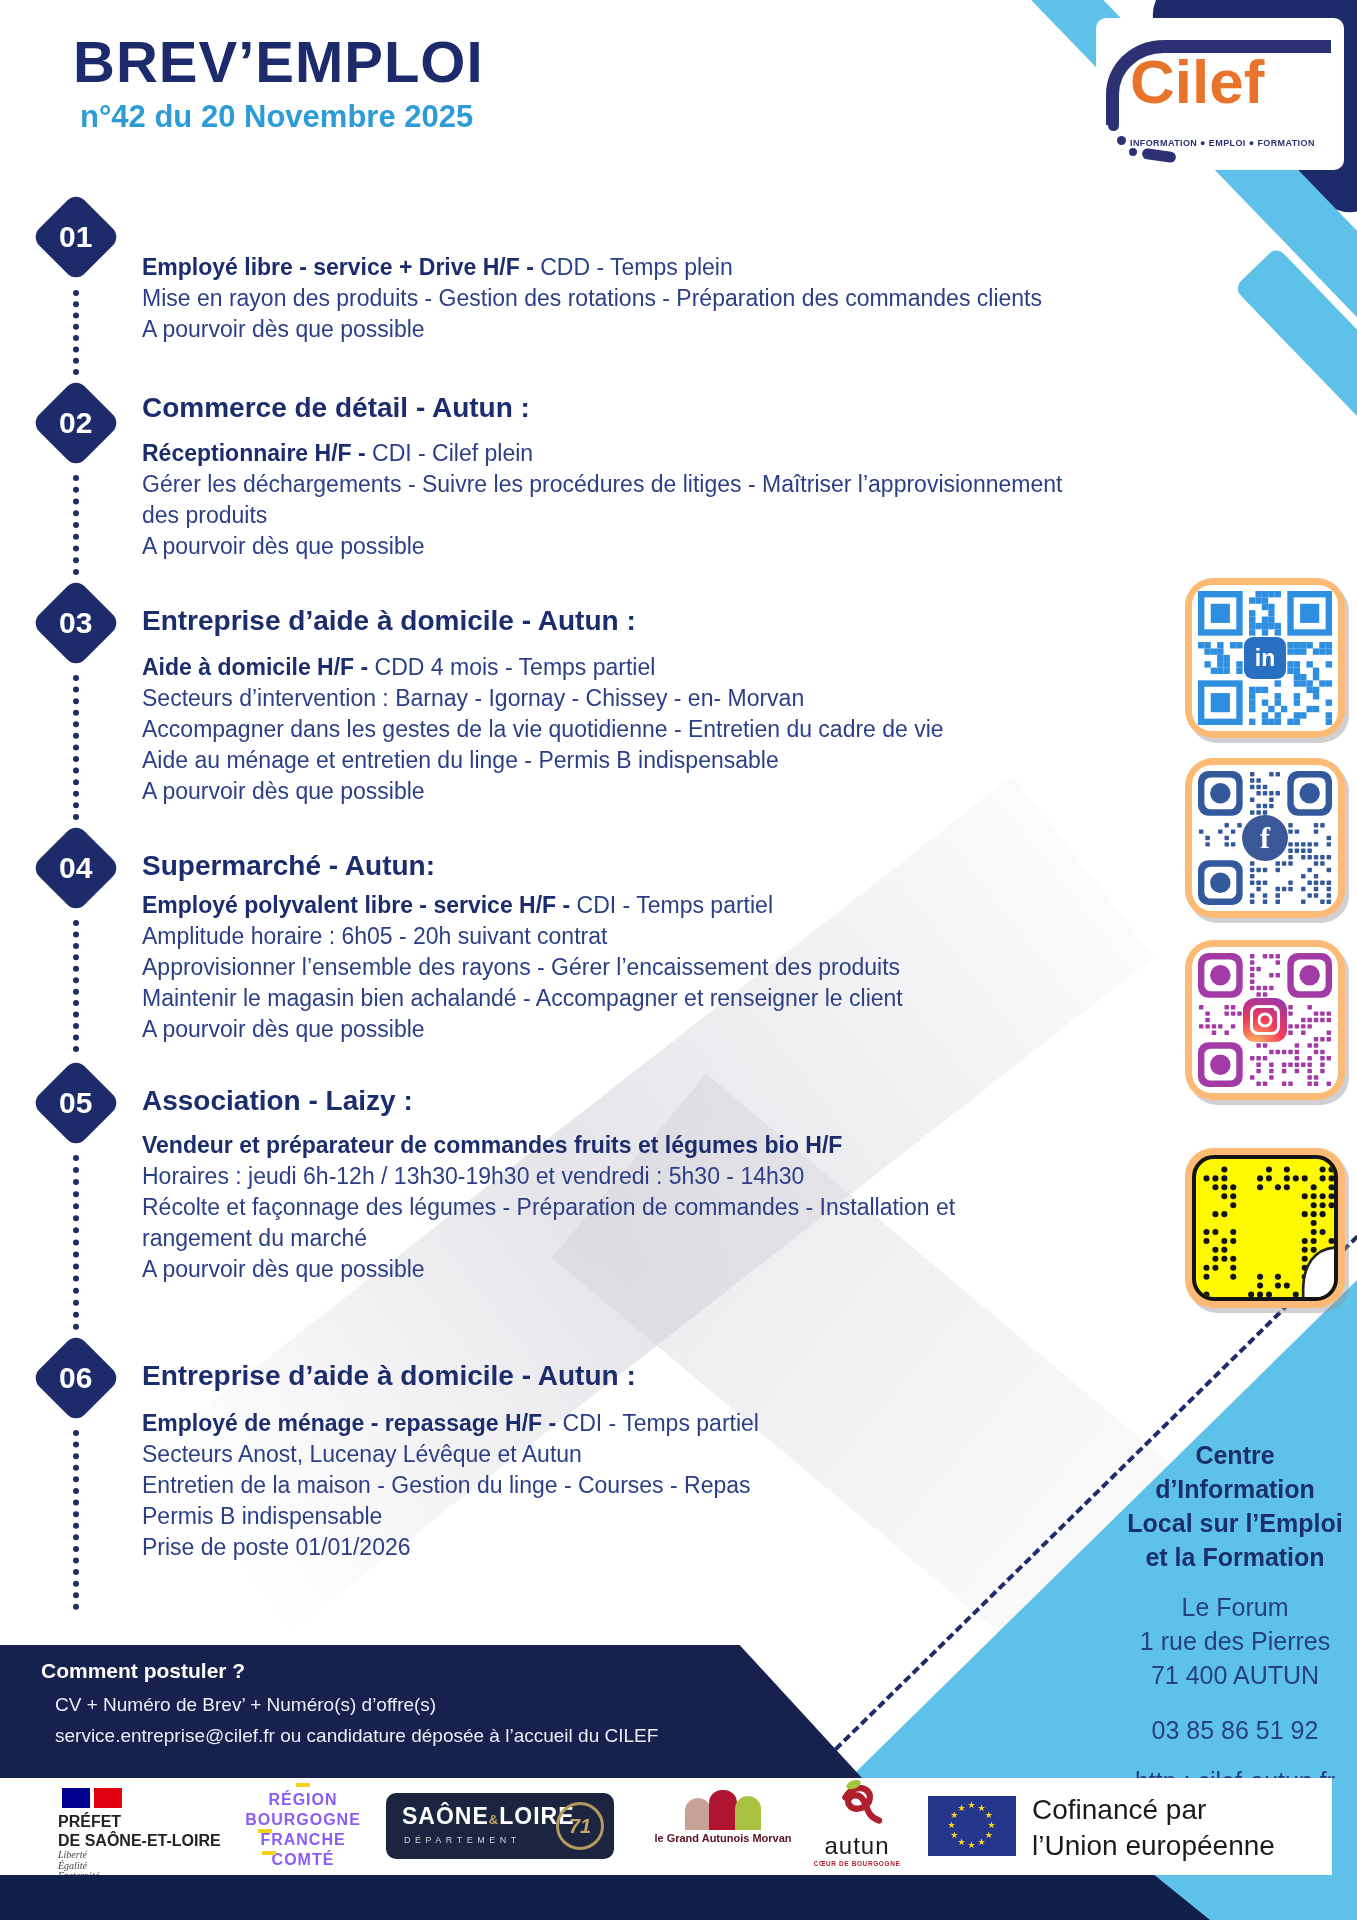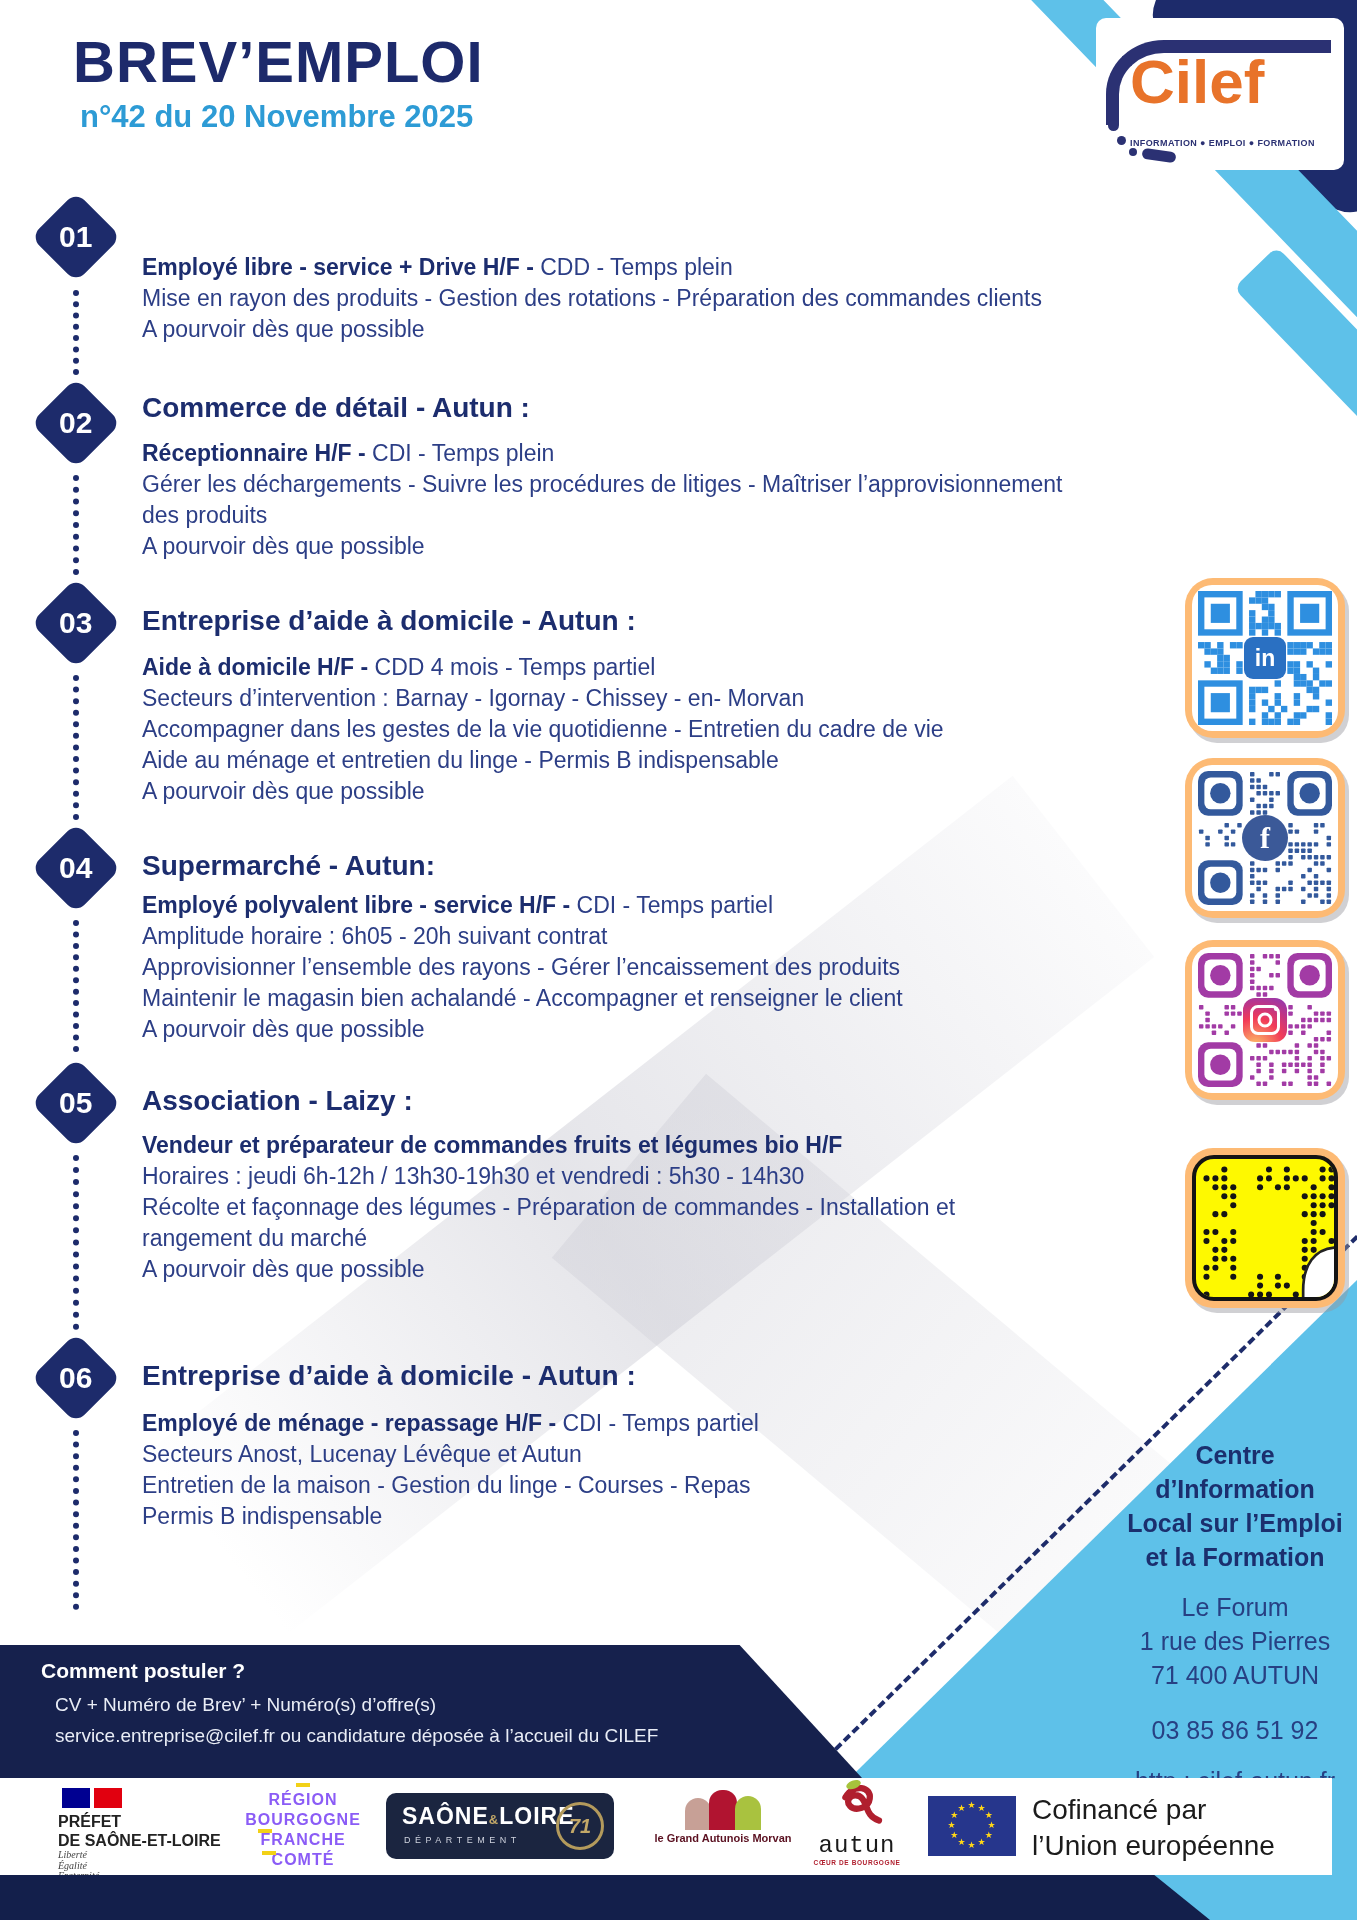--- a/index.html
+++ b/index.html
@@ -92,21 +92,21 @@
   .dept .dn{position:absolute;left:16px;top:10px;font-size:23px;font-weight:700;color:#fff;letter-spacing:1px;}
   .dept .dn small{color:#c2a868;font-size:13px;}
   .dept .ds{position:absolute;left:18px;top:42px;font-size:9px;color:#cfd3de;letter-spacing:4.5px;}
   .dept .d71{position:absolute;right:10px;top:9px;width:42px;height:42px;border:3px solid #b39a5c;
              border-radius:50%;display:flex;align-items:center;justify-content:center;
              color:#c2a868;font-size:20px;font-style:italic;font-weight:700;}
   .gam{position:absolute;left:648px;top:1790px;width:150px;text-align:center;}
   .gam .arch{display:inline-block;border-radius:13px 13px 0 0;vertical-align:bottom;margin:0 -1px;}
   .gam .t{margin-top:2px;font-size:11px;font-weight:700;color:#5a1020;}
   .autun{position:absolute;left:812px;top:1780px;width:90px;text-align:center;}
-  .autun .an{font-size:24px;color:#1a1a1a;letter-spacing:1px;margin-top:-4px;font-family:Liberation Mono, monospace;}
+  .autun .an{font-size:24px;color:#1a1a1a;letter-spacing:1px;margin-top:-4px;}
   .autun .as{font-size:6.5px;color:#b01f2e;letter-spacing:.6px;font-weight:700;}
   .eu-flag{position:absolute;left:928px;top:1796px;width:88px;height:60px;background:#26368c;}
   .eu-flag span{position:absolute;color:#ffd617;font-size:9px;}
   .eu-text{position:absolute;left:1032px;top:1792px;font-size:28px;line-height:36px;color:#1b1b1b;}
 </style>
 </head>
 <body>
 
 <div class="page">
 
@@ -175,21 +175,21 @@
   <div class="job" style="top:1360px;">
       <div class="job-heading">Entreprise d’aide à domicile - Autun :</div>
     </div>
 
   <div class="job-body" style="top:252px;">
       <div class="job-line"><span class="b">Employé libre - service + Drive H/F - </span><span>CDD - Temps plein</span></div>
       <div class="job-line">Mise en rayon des produits - Gestion des rotations - Préparation des commandes clients</div>
       <div class="job-line">A pourvoir dès que possible</div>
     </div>
   <div class="job-body" style="top:438px;">
-      <div class="job-line"><span class="b">Réceptionnaire H/F - </span><span>CDI  - Temps plein</span></div>
+      <div class="job-line"><span class="b">Réceptionnaire H/F - </span><span>CDI  - Cilef plein</span></div>
       <div class="job-line">Gérer les déchargements - Suivre les procédures de litiges - Maîtriser l’approvisionnement</div>
       <div class="job-line">des produits</div>
       <div class="job-line">A pourvoir dès que possible</div>
     </div>
   <div class="job-body" style="top:652px;">
       <div class="job-line"><span class="b">Aide à domicile H/F - </span><span>CDD 4 mois - Temps partiel</span></div>
       <div class="job-line">Secteurs d’intervention : Barnay - Igornay - Chissey - en- Morvan</div>
       <div class="job-line">Accompagner dans les gestes de la vie quotidienne - Entretien du cadre de vie</div>
       <div class="job-line">Aide au ménage et entretien du linge - Permis B indispensable</div>
       <div class="job-line">A pourvoir dès que possible</div>
@@ -206,20 +206,21 @@
       <div class="job-line">Horaires : jeudi 6h-12h / 13h30-19h30 et vendredi : 5h30 - 14h30</div>
       <div class="job-line">Récolte et façonnage des légumes - Préparation de commandes - Installation et</div>
       <div class="job-line">rangement du marché</div>
       <div class="job-line">A pourvoir dès que possible</div>
     </div>
   <div class="job-body" style="top:1408px;">
       <div class="job-line"><span class="b">Employé de ménage - repassage H/F - </span><span>CDI - Temps partiel</span></div>
       <div class="job-line">Secteurs Anost, Lucenay Lévêque et Autun</div>
       <div class="job-line">Entretien de la maison - Gestion du linge -  Courses - Repas</div>
       <div class="job-line">Permis B indispensable</div>
+      <div class="job-line">Prise de poste 01/01/2026</div>
     </div>
 
   <div class="qr" style="top:578px;">
     <div class="inner">
         <svg viewBox="0 0 21 21" xmlns="http://www.w3.org/2000/svg">
           <rect x="9" y="0" width="1" height="1" fill="#2e8fe0"></rect>
           <rect x="10" y="0" width="1" height="1" fill="#2e8fe0"></rect>
           <rect x="11" y="0" width="1" height="1" fill="#2e8fe0"></rect>
           <rect x="12" y="0" width="1" height="1" fill="#2e8fe0"></rect>
           <rect x="8" y="1" width="1" height="1" fill="#2e8fe0"></rect>

